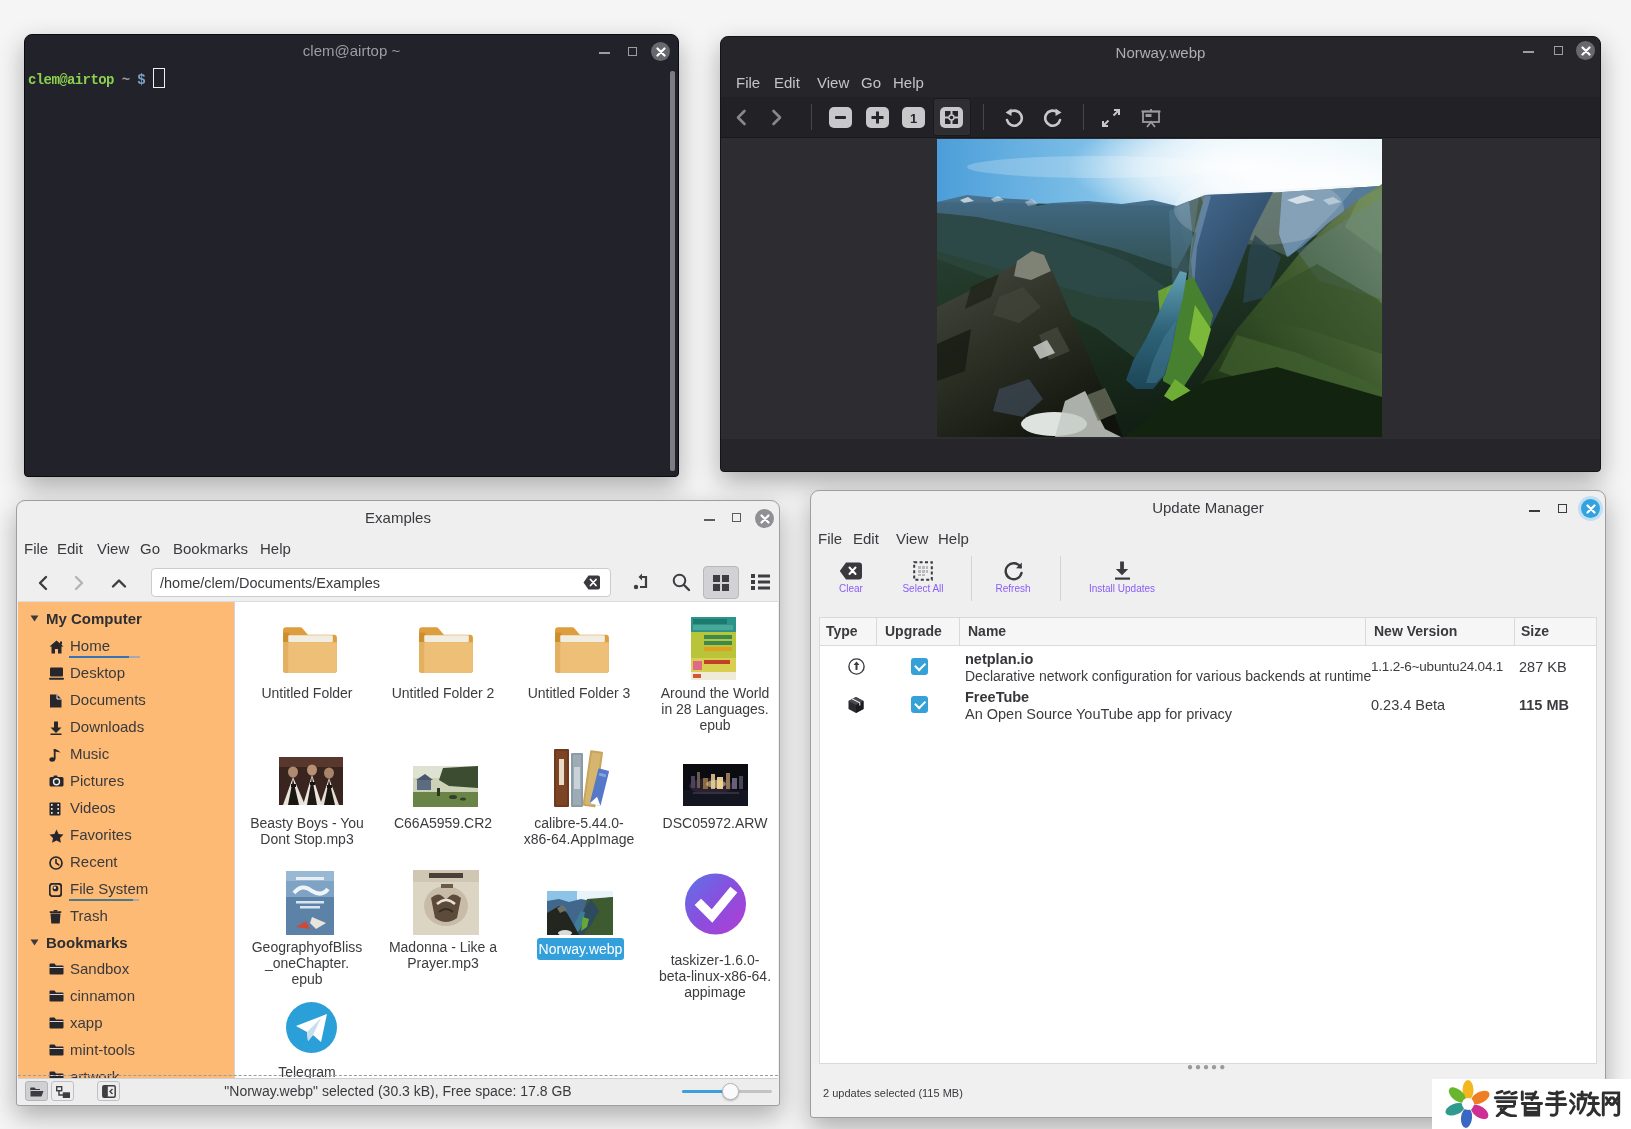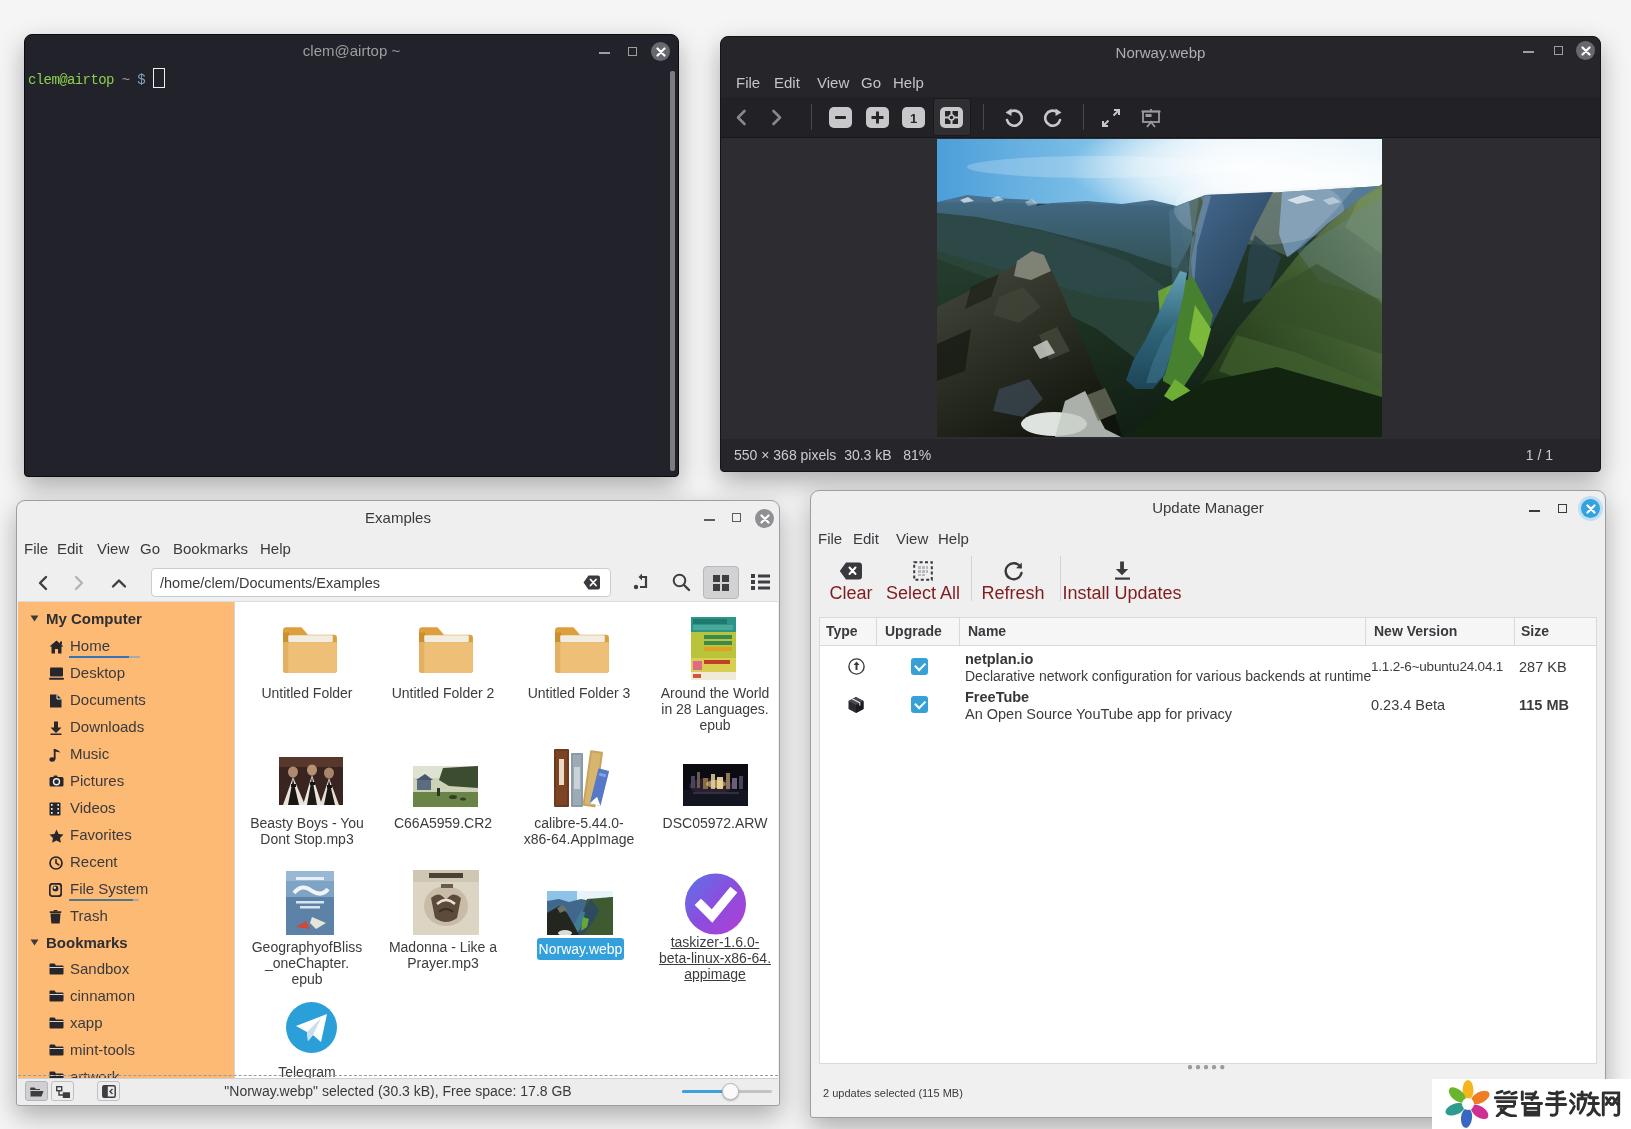--- a/index.html
+++ b/index.html
@@ -10,21 +10,21 @@
   #term{left:24px;top:34px;width:655px;height:443px;background:#22222a;
         border-radius:8px 8px 4px 4px;border:1px solid #0c0c10;box-sizing:border-box;}
   #term .title{position:absolute;top:0;left:0;right:0;height:30px;text-align:center;
         color:#9d9da4;font-size:15px;line-height:32px;}
   .dash{position:absolute;width:11px;height:1.5px;background:#9d9da4;}
   .sqr{position:absolute;width:9px;height:9px;border:1.5px solid #9d9da4;box-sizing:border-box;background:transparent;}
   .circx{position:absolute;width:19px;height:19px;border-radius:50%;background:#68686f;color:#fff;
         text-align:center;}
   .circx svg{position:absolute;left:4.5px;top:4.5px;}
   #term .prompt{position:absolute;left:3px;top:33px;font-family:"Liberation Mono",monospace;
-        font-size:14px;letter-spacing:-0.6px;font-weight:normal;white-space:pre;line-height:19px;}
+        font-size:14px;letter-spacing:-0.6px;font-weight:bold;white-space:pre;line-height:19px;}
   #term .scroll{position:absolute;right:3px;top:36px;bottom:5px;width:5px;background:#7c7c82;border-radius:2px;}
   
   #viewer{left:720px;top:36px;width:881px;height:436px;background:#26262a;
         border-radius:8px 8px 4px 4px;border:1px solid #151518;box-sizing:border-box;}
   #viewer .title{position:absolute;top:0;left:0;right:0;height:29px;text-align:center;
         color:#adadb3;font-size:15px;line-height:31px;}
   #viewer .menu{position:absolute;top:29px;left:0;right:0;height:34px;color:#c3c3c8;font-size:15px;}
   #viewer .menu span{position:absolute;top:8px;}
   #viewer .tools{position:absolute;top:60px;left:0;right:0;height:41px;background:#222226;border-bottom:1px solid #18181b;box-sizing:border-box;}
   #viewer .content{position:absolute;top:101px;left:0;right:0;bottom:32px;background:#2d2d31;}
@@ -246,24 +246,20 @@
       <polygon points="0,205 34,190 28,232 0,242" fill="#191c14" opacity="0.85"></polygon>
       <polygon points="62,250 92,240 106,260 86,278 56,272" fill="#3c4854" opacity="0.75"></polygon>
       <ellipse cx="117" cy="285" rx="33" ry="12" fill="#dfe3df"></ellipse>
       <polygon points="96,208 110,201 118,214 103,220" fill="#cfd5d0" opacity="0.8"></polygon>
       <polygon points="128,262 148,252 168,290 184,298 118,298" fill="#c6cbc6" opacity="0.85"></polygon>
       <polygon points="150,256 168,249 180,274 161,282" fill="#656a59" opacity="0.8"></polygon>
     </g>
     </svg>
     </div>
   </div>
-  <div class="status">
-    <span style="position:absolute;left:13px;">550 × 368 pixels&nbsp;&nbsp;30.3 kB&nbsp;&nbsp;&nbsp;81%</span>
-    <span style="position:absolute;right:47px;">1 / 1</span>
-  </div>
 </div>
 
 <div class="win lwin" id="files">
   <div class="ltitle">Examples</div>
   <div class="dash" style="left:687px;top:18px;background:#5c5c60;"></div>
   <div class="sqr" style="left:715px;top:12px;border-color:#5c5c60;"></div>
   <div class="circx" style="left:738px;top:8px;background:#8f8f94;">
     <svg width="10" height="10" viewBox="0 0 10 10">
         <path d="M1.5 1.5 L8.5 8.5 M8.5 1.5 L1.5 8.5" stroke="#fff" stroke-width="2.2" stroke-linecap="round"></path>
       </svg>
@@ -609,21 +605,21 @@
       <defs>
           <linearGradient id="tsk" x1="0" y1="0" x2="1" y2="1">
         <stop offset="0" stop-color="#5b74e8"></stop>
             <stop offset="0.5" stop-color="#8a4ede"></stop>
             <stop offset="1" stop-color="#b23ed4"></stop>
       </linearGradient>
         </defs>
       <circle cx="30.5" cy="31" r="30.5" fill="url(#tsk)"></circle>
       <path d="M16 32 L27 43 L46 20" stroke="#fff" stroke-width="9" fill="none" stroke-linecap="square"></path>
     </svg>
-    <div class="glabel" style="left:412px;top:332px;text-decoration:underline;">taskizer-1.6.0-<br>beta-linux-x86-64.<br>appimage</div>
+    <div class="glabel" style="left:412px;top:350px;">taskizer-1.6.0-<br>beta-linux-x86-64.<br>appimage</div>
 
     <svg style="position:absolute;left:51px;top:400px;" width="51" height="51" viewBox="0 0 51 51">
       <circle cx="25.5" cy="25.5" r="25.5" fill="#2b9fd8"></circle>
       <path d="M10 24 L41 12 L35 40 L27 33 L22 39 L21 30 Z" fill="#fff"></path>
       <path d="M21 30 L35 16 L27 33 L22 39 Z" fill="#c8dff0"></path>
     </svg>
     <div class="glabel" style="left:4px;top:462px;">Telegram</div>
   </div>
   <div style="position:absolute;left:1px;right:1px;top:574px;border-top:1px dashed #9a9aa0;height:0;z-index:5;"></div>
 
@@ -743,21 +739,21 @@
 
   </div>
 
   <div style="position:absolute;left:1px;right:1px;bottom:1px;height:52px;background:#f0f0f1;">
     <div style="position:absolute;left:11px;top:23px;font-size:11px;color:#3a3a3e;">2 updates selected (115 MB)</div>
     <div style="position:absolute;left:375px;top:-3px;color:#9a9a9e;font-size:10px;letter-spacing:2px;">●●●●●</div>
   </div>
 </div>
 
 <style>
-  .ulabel{position:absolute;top:32px;width:120px;text-align:center;font-size:18px;color:#7f1d1d;}
+  .ulabel{position:absolute;top:32px;width:120px;text-align:center;font-size:10px;color:#8b5cf6;}
   .ckb{position:absolute;width:17px;height:17px;background:#35a1d7;border-radius:3px;}
   .ckb:after{content:"";position:absolute;left:3.5px;top:4px;width:8px;height:4.5px;border-left:2.2px solid #fff;border-bottom:2.2px solid #fff;transform:rotate(-45deg);}
 </style>
 
 <div id="wm">
   <svg style="position:absolute;left:12px;top:1px;" width="48" height="48" viewBox="0 0 48 48">
     <g transform="translate(24,24)">
       <ellipse cx="0" cy="-14" rx="5.5" ry="10" fill="#f3b61f"></ellipse>
       <ellipse cx="0" cy="-14" rx="5.5" ry="10" fill="#ef7d23" transform="rotate(62)"></ellipse>
       <ellipse cx="0" cy="-14" rx="5.5" ry="10" fill="#cf2f92" transform="rotate(124)"></ellipse>

